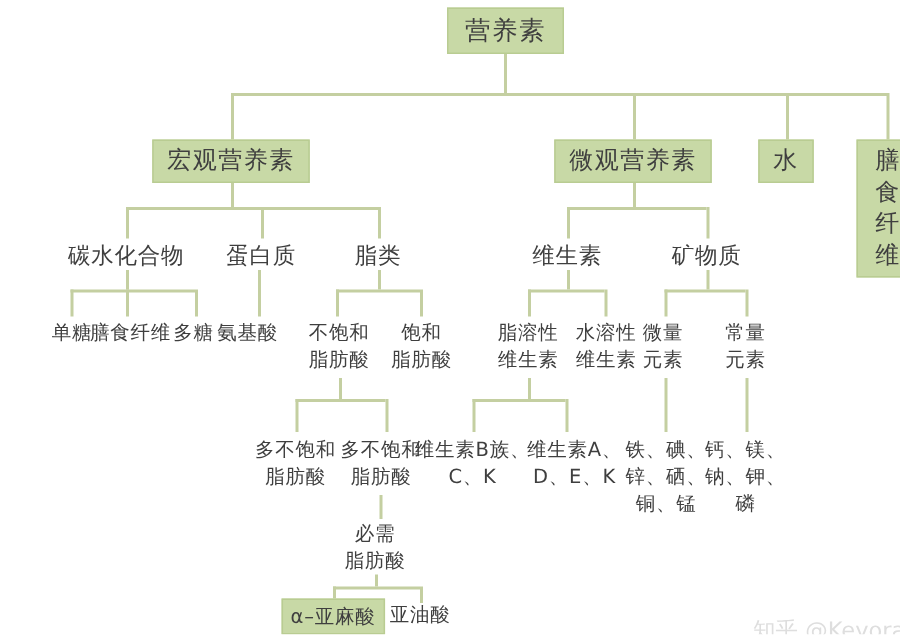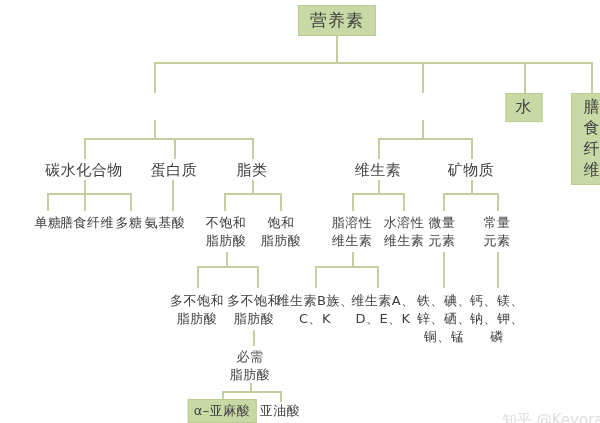--- a/index.html
+++ b/index.html
@@ -90,20 +90,22 @@
 
   <div class="vline" style="left:219px;top:330px;height:16px"></div>
 
   <div class="vline" style="left:216px;top:383px;height:8px"></div>
   <div class="hline" style="left:188px;top:391px;width:58px"></div>
   <div class="vline" style="left:188px;top:391px;height:8px"></div>
   <div class="vline" style="left:246px;top:391px;height:11px"></div>
 
   <div class="node box lv0" style="left:303px;top:5px">营养素</div>
 
+  <div class="node box lv1" style="left:120px;top:93px">宏观营养素</div>
+  <div class="node box lv1" style="left:388px;top:93px">微观营养素</div>
   <div class="node box lv1" style="left:490px;top:93px">水</div>
   <div class="node t15" style="left:50px;top:161px">碳水化合物</div>
 
   <div class="node box lv1" style="left:558px;top:93px">膳食纤维</div>
   <div class="node t15" style="left:140px;top:161px">蛋白质</div>
   <div class="node t15" style="left:218px;top:161px">脂类</div>
   <div class="node t15" style="left:344px;top:161px">维生素</div>
   <div class="node t15" style="left:437px;top:161px">矿物质</div>
 
   <div class="node t13" style="left:14px;top:214px">单糖</div>

